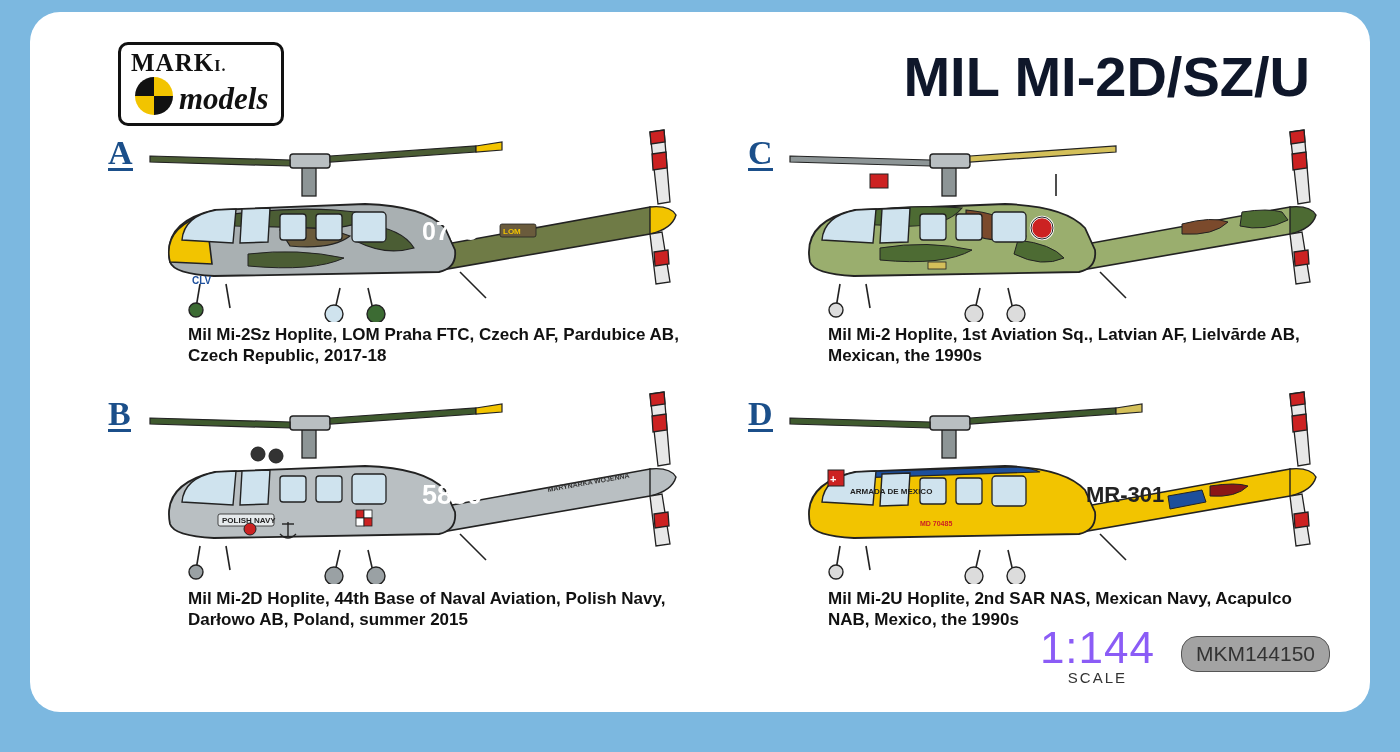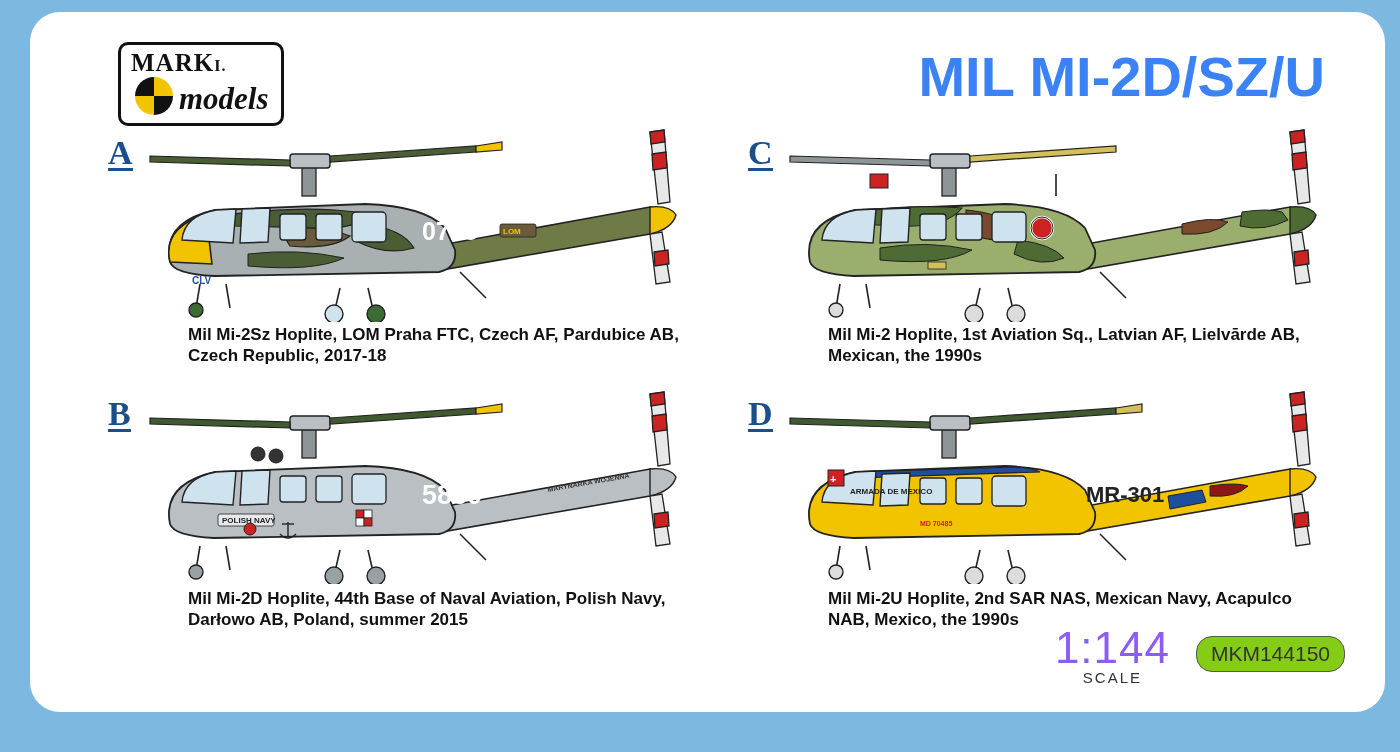--- a/index.html
+++ b/index.html
@@ -3,21 +3,21 @@
 <meta charset="utf-8">
 <style>
   html,body{margin:0;padding:0;}
   body{
     width:1400px;height:752px;background:#7cb8e0;
     font-family:"Liberation Sans", sans-serif;
     overflow:hidden;
   }
   #sheet{
     position:absolute;left:30px;top:12px;width:1340px;height:700px;
-    background:#ffffff;border-radius:30px;padding-left:15px;
+    background:#ffffff;border-radius:30px;
   }
   
   .logo{
     position:absolute;left:88px;top:30px;width:160px;height:78px;
     border:3px solid #111;border-radius:10px;background:#fff;
   }
   .logo .mark{
     position:absolute;left:10px;top:4px;font-size:25px;font-weight:bold;
     letter-spacing:1px;color:#111;font-family:"Liberation Serif",serif;
   }
@@ -26,21 +26,21 @@
     position:absolute;left:14px;top:32px;width:38px;height:38px;border-radius:50%;
     background:
       conic-gradient(#f2c400 0deg 90deg,#111 90deg 180deg,#f2c400 180deg 270deg,#111 270deg 360deg);
   }
   .logo .models{
     position:absolute;left:58px;top:36px;font-size:31px;font-style:italic;font-weight:bold;
     color:#111;font-family:"Liberation Serif",serif;
   }
   
   .title{
-    position:absolute;right:60px;top:32px;font-size:56px;font-weight:bold;color:#3b82f6;
+    position:absolute;right:60px;top:32px;font-size:56px;font-weight:bold;color:#0f172a;
     letter-spacing:0px;white-space:nowrap;
   }
   .vletter{
     position:absolute;font-size:34px;font-weight:bold;color:#1b4f8a;
     font-family:"Liberation Serif",serif;
   }
   .vletter .bar{
     display:block;height:3px;background:#1b4f8a;margin-top:-4px;
   }
   .caption{
@@ -49,21 +49,21 @@
   }
   
   .scale{
     position:absolute;right:215px;bottom:26px;text-align:center;
   }
   .scale .num{font-size:44px;color:#8b5cf6;letter-spacing:1px;}
   .scale .word{font-size:15px;color:#333;letter-spacing:2px;margin-top:-4px;text-align:center;}
   .code{
     position:absolute;right:40px;bottom:40px;
     border:1.5px solid #555;border-radius:16px;padding:5px 14px;
-    font-size:21px;color:#333;background:#84cc16;
+    font-size:21px;color:#333;background:#a3a3a3;
   }
   svg{display:block;}
   .heli{position:absolute;}
 </style>
 </head>
 <body>
 
 <div id="sheet">
 
   <div class="logo">

